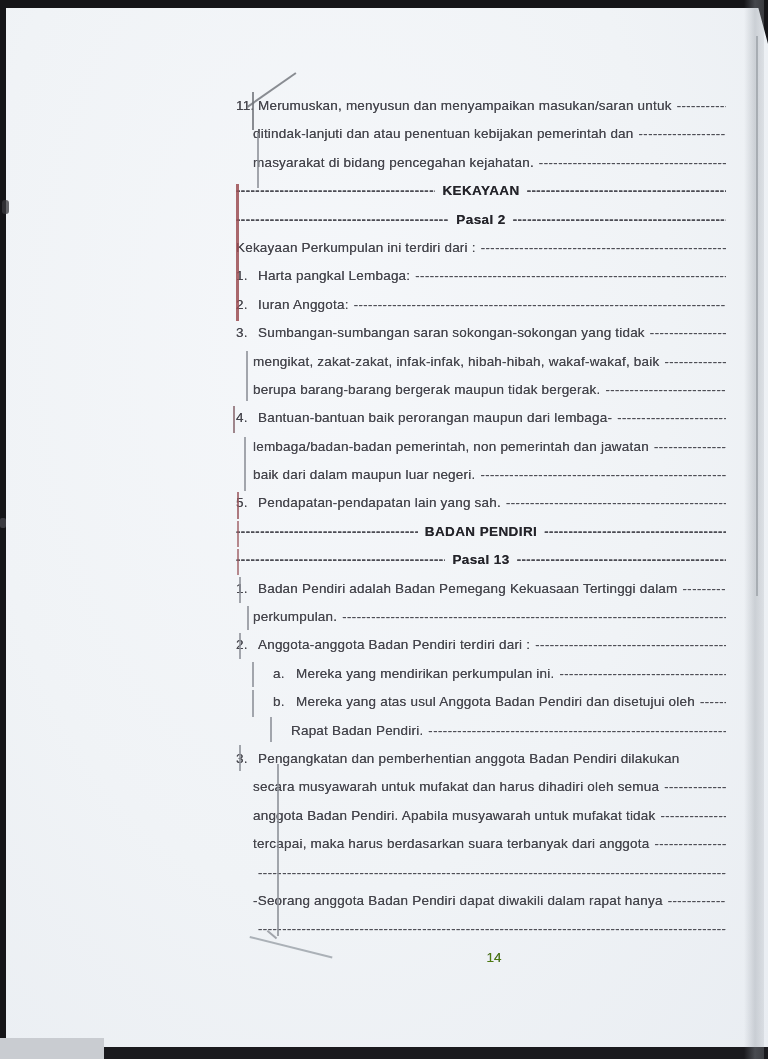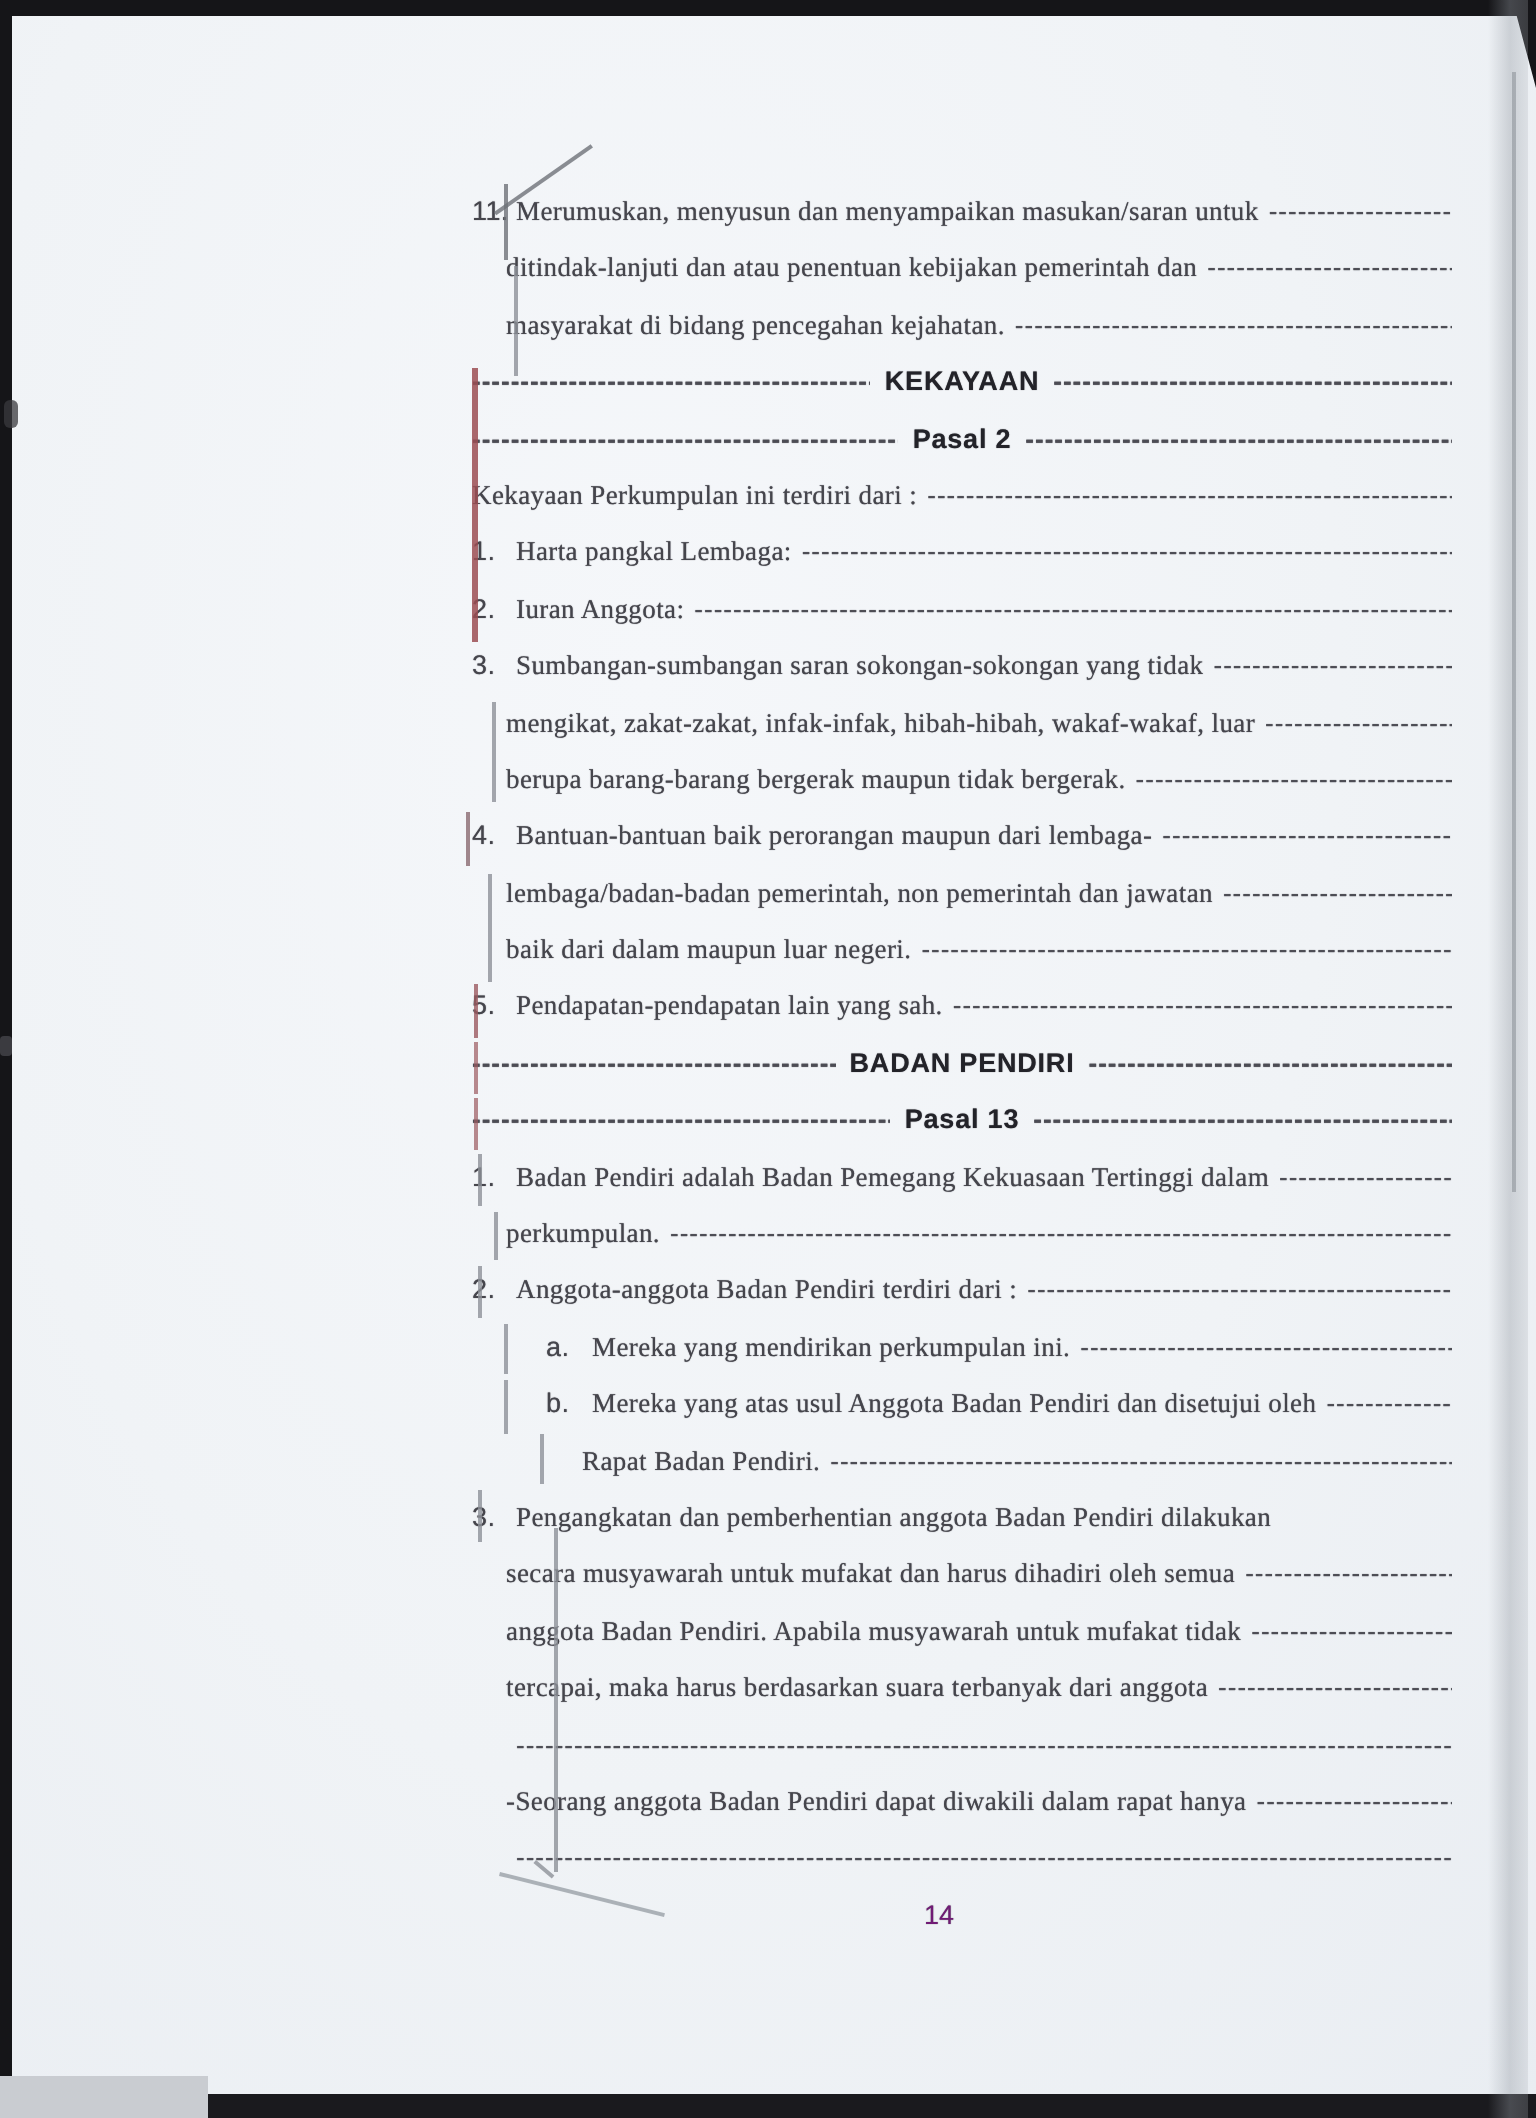--- a/index.html
+++ b/index.html
@@ -25,29 +25,29 @@
     position:absolute;left:236px;top:92px;width:490px;height:860px;overflow:hidden;
     font-size:13.5px;color:#45454c;letter-spacing:.2px;
     text-shadow:0 0 .5px rgba(70,70,78,.85);
   }
   .line{display:flex;align-items:baseline;height:28.4px;line-height:28.4px;white-space:nowrap;overflow:hidden;}
   .line .label{flex:0 0 22px;}
   .line.cont{padding-left:17px;justify-content:flex-end;}
   .line.sub{padding-left:37px;}
   .line.sub .label{flex:0 0 23px;}
   .line.subcont{padding-left:55px;}
-  .line .txt{flex:0 0 auto;font-family:Liberation Serif, serif;}
+  .line .txt{flex:0 0 auto;}
   .leader{flex:1 1 0;min-width:0;overflow:hidden;margin-left:5px;
     color:#4c4c54;letter-spacing:.5px;font-size:13px;}
   .line.heading{font-weight:700;color:#232329;letter-spacing:.4px;}
   .line.heading .htxt{flex:0 0 auto;padding:0 7px;}
   .line.heading .leader{margin-left:0;margin-right:0;}
 
-  .page-number{position:absolute;left:462px;top:950px;width:64px;text-align:left;
-    font-size:13.5px;color:#701a75;text-shadow:0 0 .5px rgba(70,70,78,.85);}
+  .page-number{position:absolute;left:462px;top:950px;width:64px;text-align:center;
+    font-size:13.5px;color:#4d7c0f;text-shadow:0 0 .5px rgba(70,70,78,.85);}
 
   
   .mark{position:absolute;background:#8d9198;opacity:.8;}
   .m-diag-top{left:247px;top:106px;width:59px;height:2px;background:#6e7278;
     transform:rotate(-35deg);transform-origin:0 0;}
   .m-vert-top{left:252px;top:92px;width:2px;height:38px;background:#6e7278;}
   .m-ditindak{left:257px;top:133px;width:1.5px;height:55px;}
   .m-red-long{left:236px;top:184px;width:2.5px;height:137px;background:#9b4d53;opacity:.85;}
   .m-mengikat{left:246px;top:351px;width:1.5px;height:50px;}
   .m-item4{left:233px;top:406px;width:1.5px;height:27px;background:#8a6a70;}
@@ -116,21 +116,21 @@
       <span class="label">2.</span>
       <span class="txt">Iuran Anggota:</span>
       <span class="leader">--------------------------------------------------------------------------------------------------------------------------------------------------------------------------------------------------------</span>
     </div>
     <div class="line">
       <span class="label">3.</span>
       <span class="txt">Sumbangan-sumbangan saran sokongan-sokongan yang tidak</span>
       <span class="leader">--------------------------------------------------------------------------------------------------------------------------------------------------------------------------------------------------------</span>
     </div>
     <div class="line cont">
-      <span class="txt">mengikat, zakat-zakat, infak-infak, hibah-hibah, wakaf-wakaf, luar</span>
+      <span class="txt">mengikat, zakat-zakat, infak-infak, hibah-hibah, wakaf-wakaf, baik</span>
       <span class="leader">--------------------------------------------------------------------------------------------------------------------------------------------------------------------------------------------------------</span>
     </div>
     <div class="line cont">
       <span class="txt">berupa barang-barang bergerak maupun tidak bergerak.</span>
       <span class="leader">--------------------------------------------------------------------------------------------------------------------------------------------------------------------------------------------------------</span>
     </div>
     <div class="line">
       <span class="label">4.</span>
       <span class="txt">Bantuan-bantuan baik perorangan maupun dari lembaga-</span>
       <span class="leader">--------------------------------------------------------------------------------------------------------------------------------------------------------------------------------------------------------</span>

